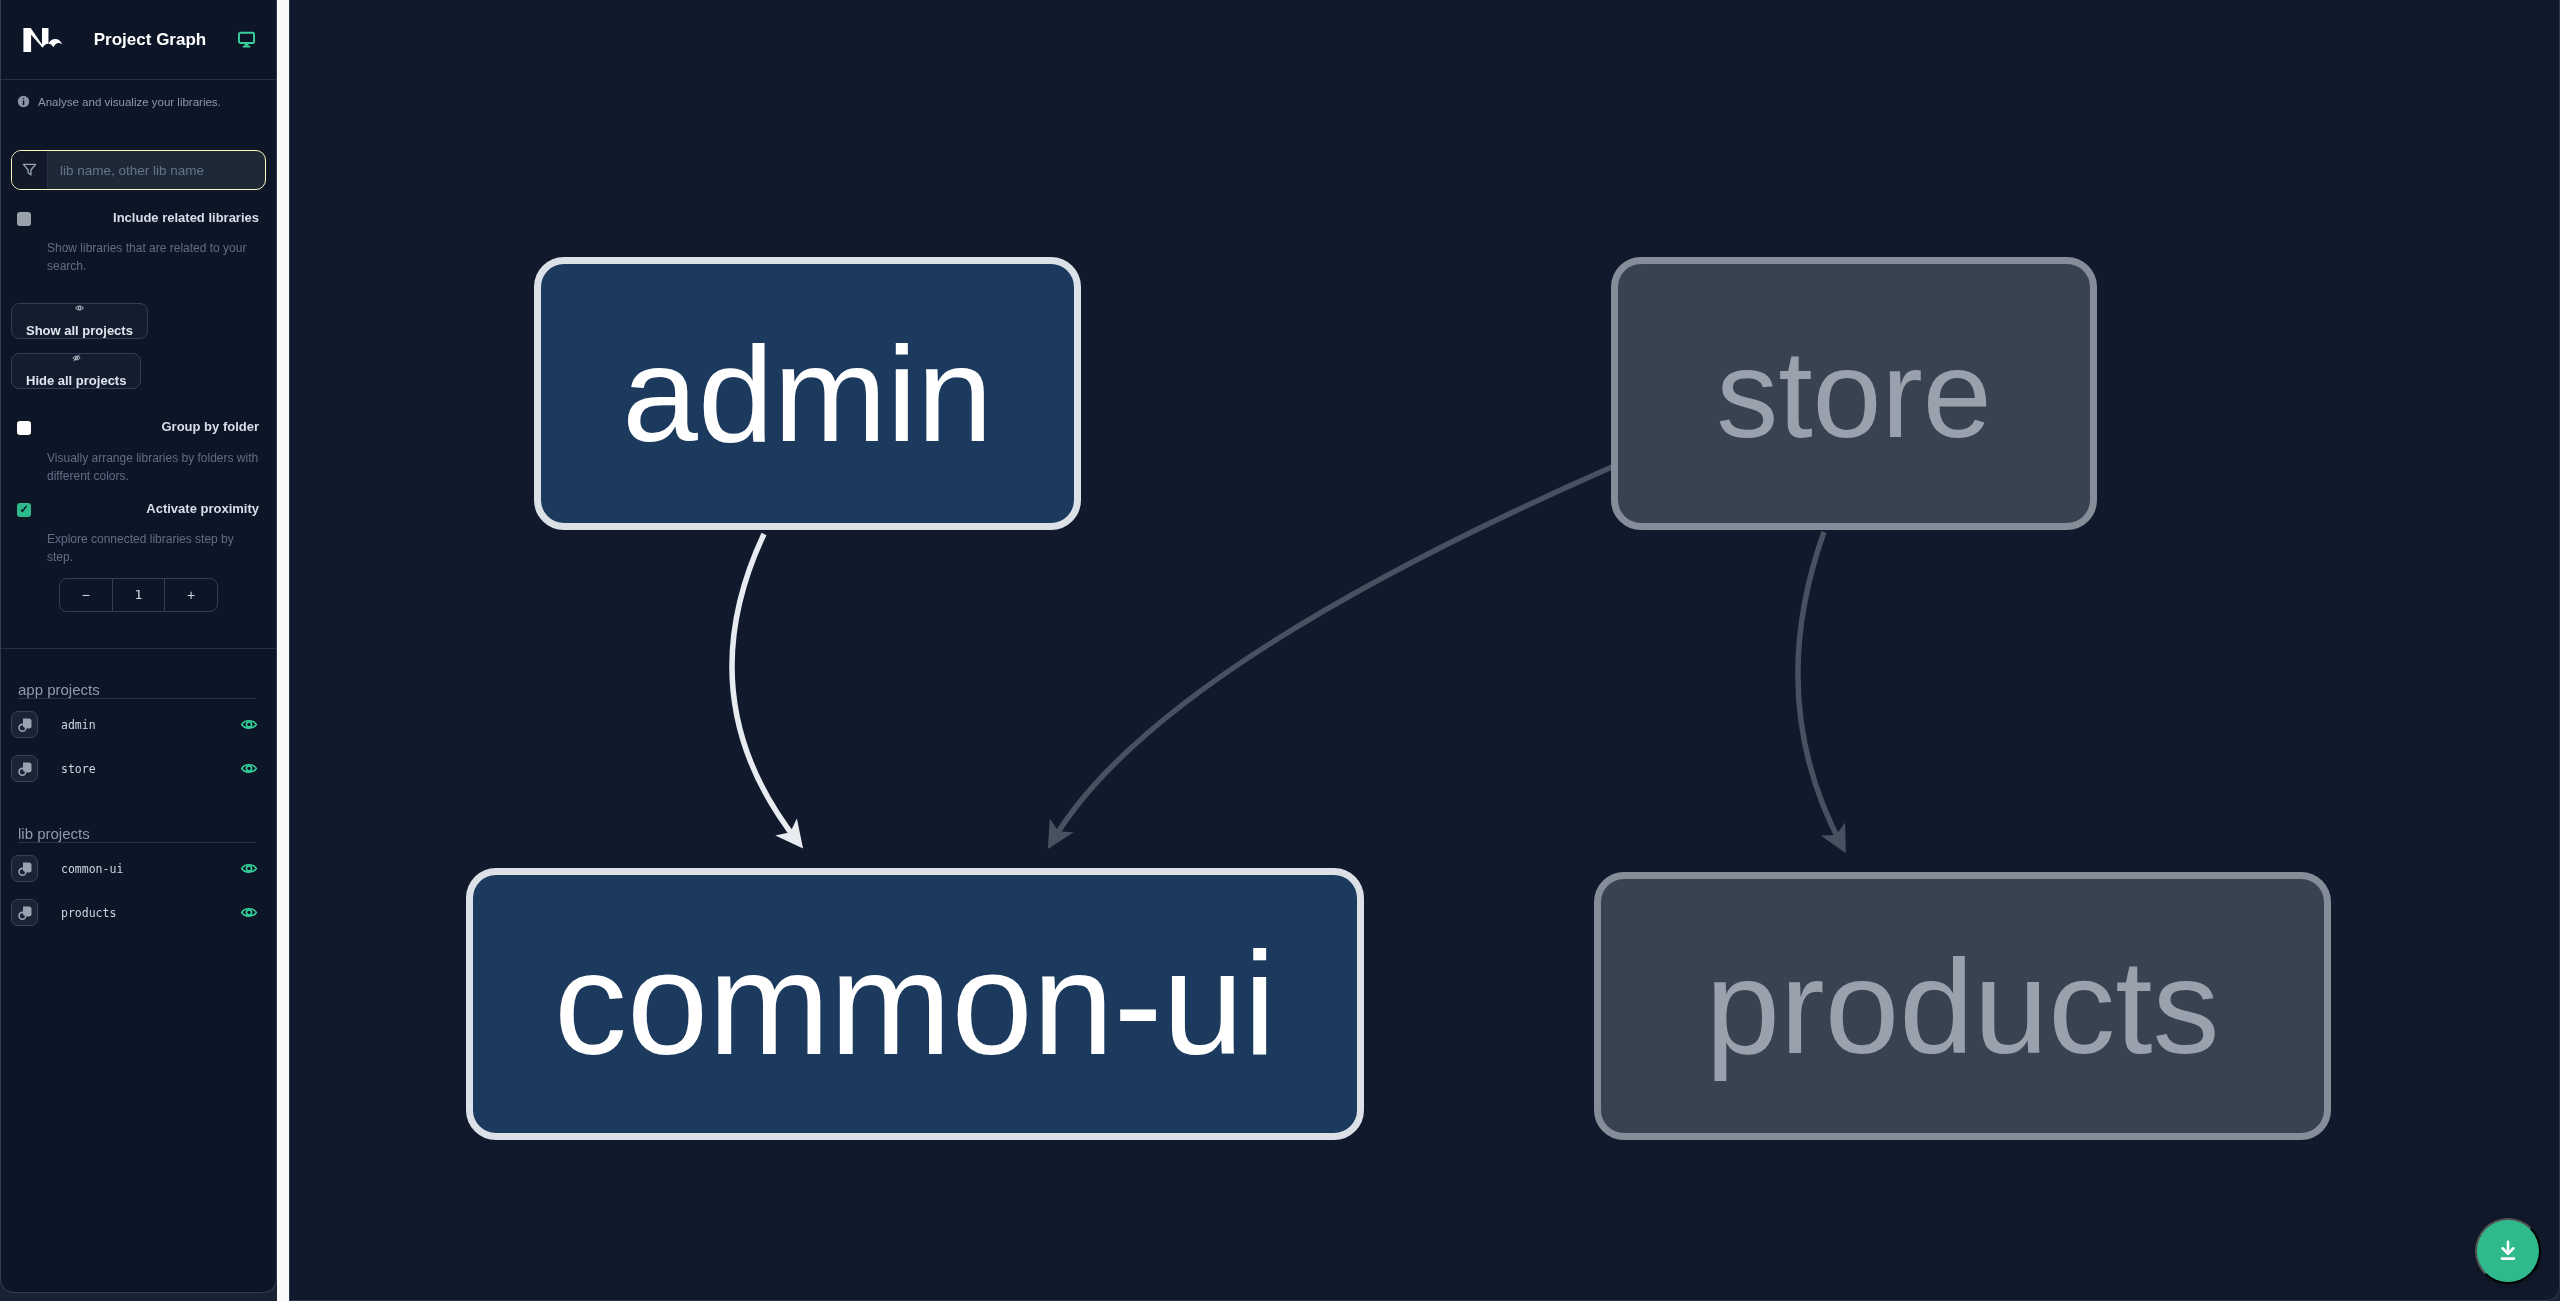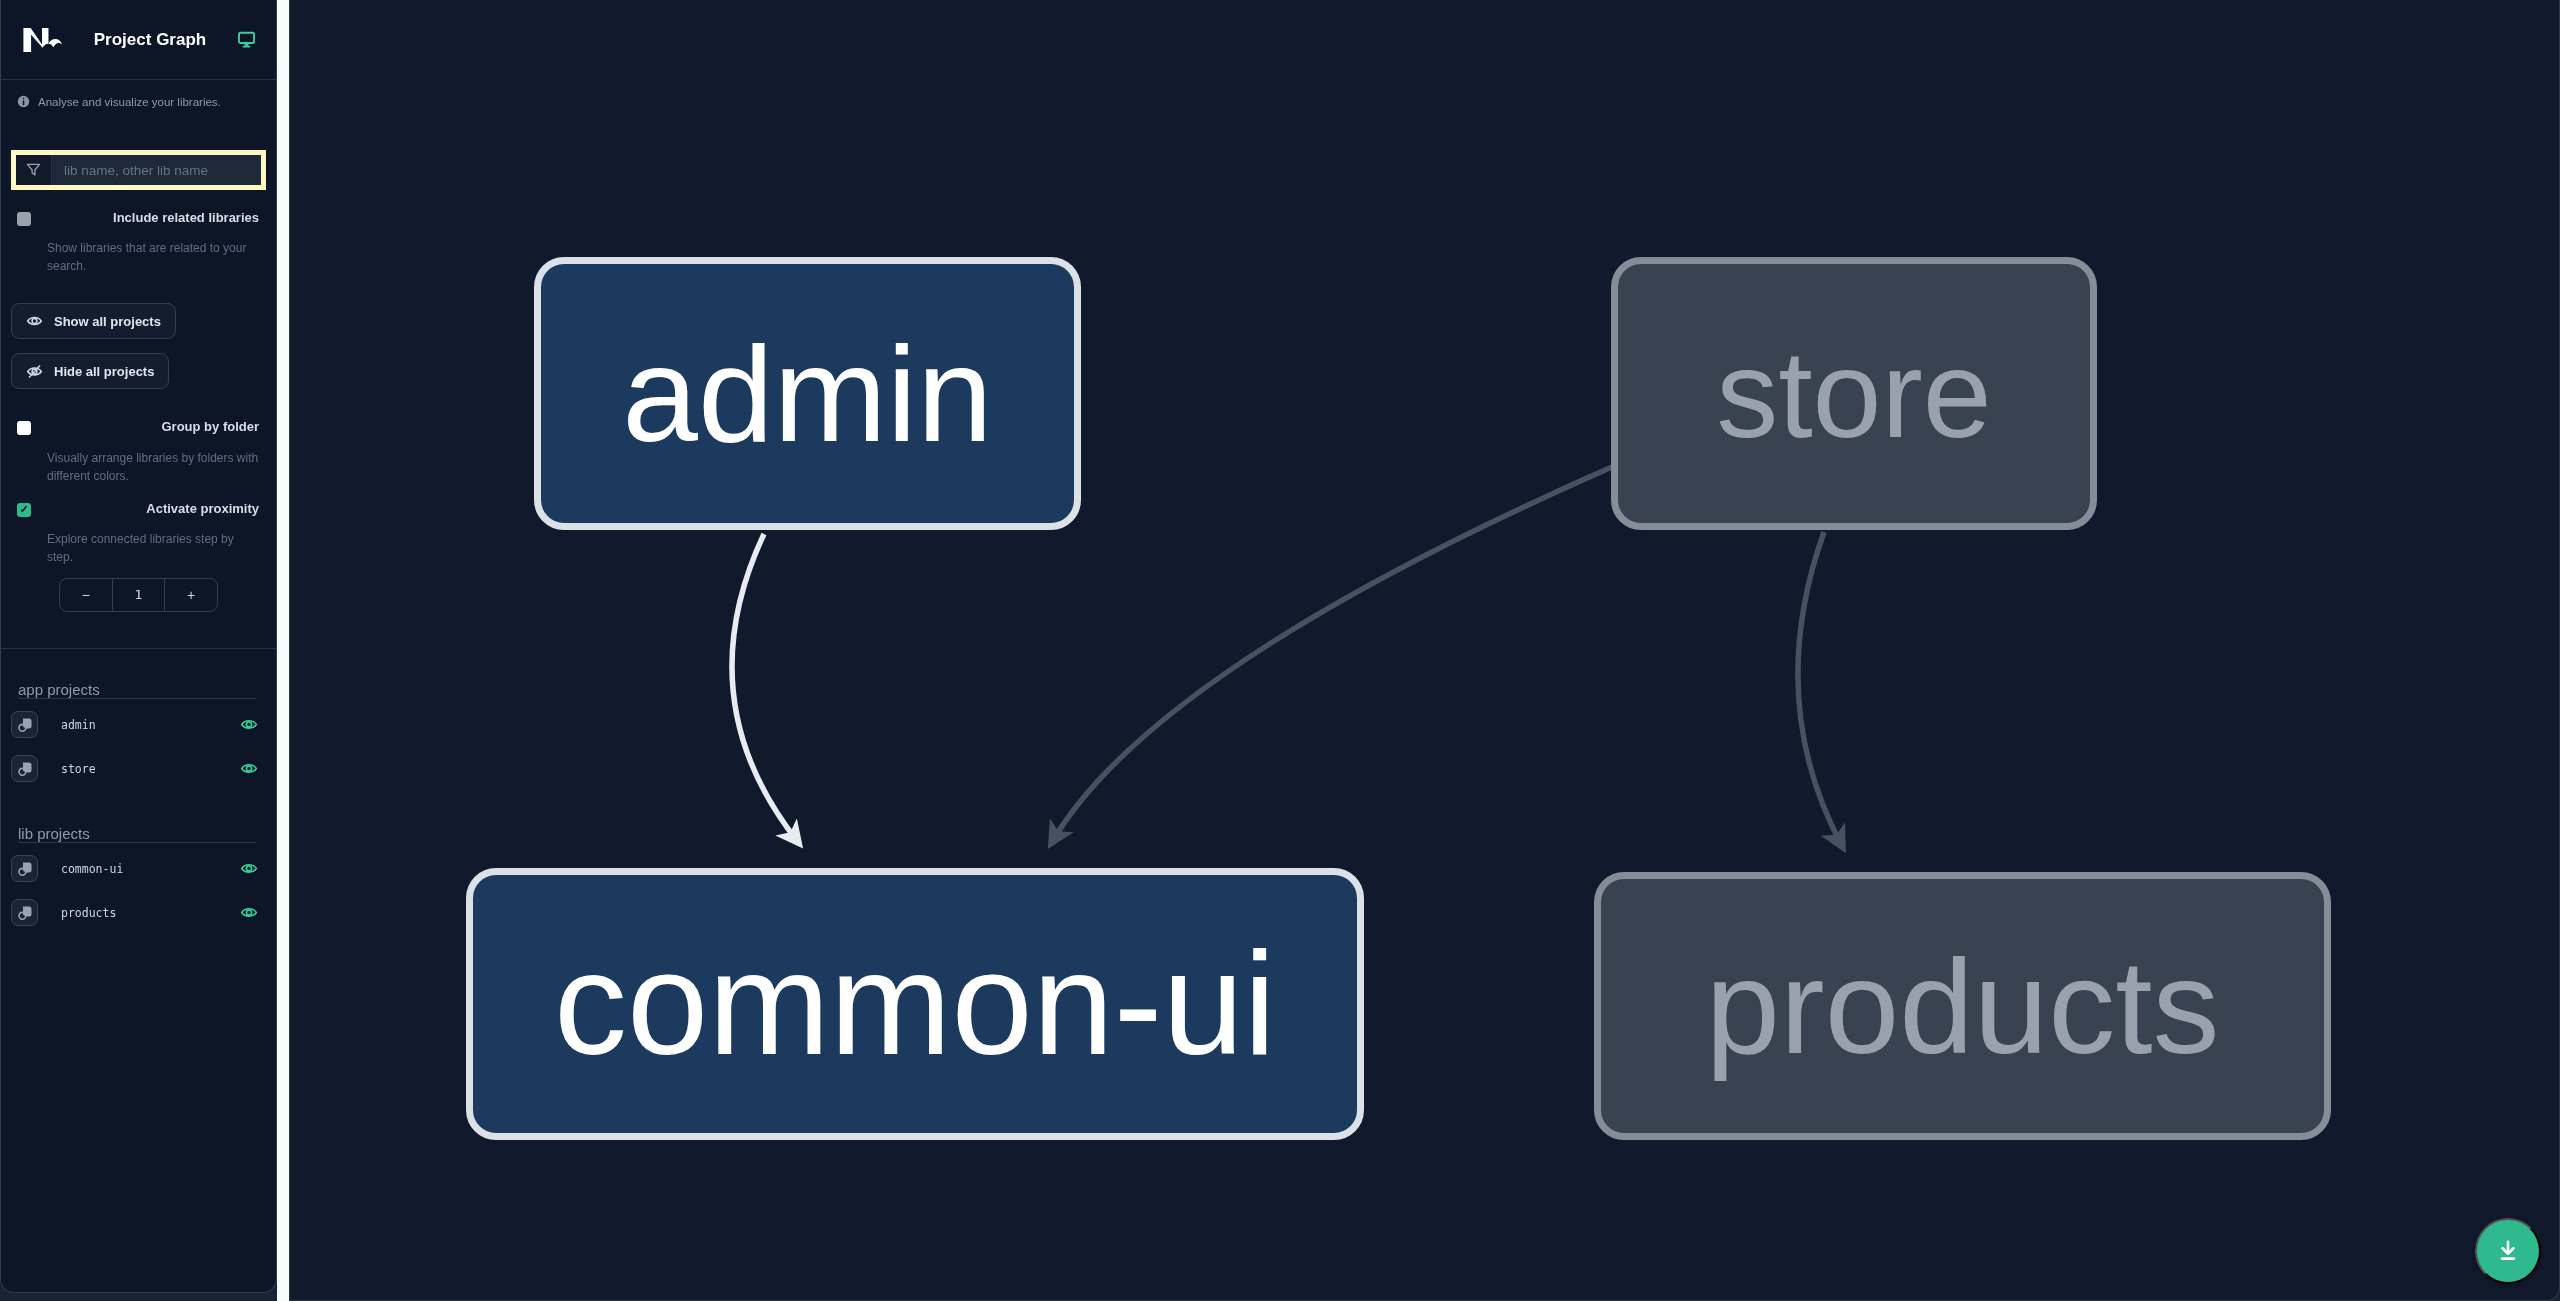--- a/index.html
+++ b/index.html
@@ -11,41 +11,41 @@
              background:#0d1626; border:1px solid #303c54; border-top:none;
              border-radius:0 0 14px 14px; }
   .sb-header { height:80px; display:flex; align-items:center; padding:0 20px;
                border-bottom:1px solid #26324a; }
   .sb-header .logo { width:42px; height:30px; flex:0 0 auto; }
   .sb-title { flex:1; text-align:center; color:#ffffff; font-size:17px; font-weight:bold; }
   .tagline { display:flex; align-items:center; gap:8px; padding:15px 16px 12px 16px; }
   .tagline span { color:#8e99ab; font-size:11.5px; }
 
   .searchbox { margin:30px 10px 12px 10px; height:40px; display:flex; align-items:stretch;
-               border:5px solid #fef9c3; border-radius:0; overflow:hidden; background:#1e2938; }
+               border:1px solid #fef9c3; border-radius:10px; overflow:hidden; background:#1e2938; }
   .searchbox .icon-cell { width:36px; background:#121a2a; border-right:1px solid #28334b;
                display:flex; align-items:center; justify-content:center; }
   .searchbox input { flex:1; background:transparent; border:none; outline:none;
                color:#d6dde6; font-size:13.5px; padding:0 12px;
                font-family:"Liberation Sans", sans-serif; }
   .searchbox input::placeholder { color:#64748b; }
 
   .check-block { display:flex; margin:20px 16px 0 16px; }
   .checkbox { width:14px; height:14px; border-radius:3px; margin-top:2px; flex:0 0 auto;
               display:flex; align-items:center; justify-content:center; }
   .checkbox.gray  { background:#99a1ad; }
   .checkbox.white { background:#ffffff; }
   .checkbox.checked { background:#2eba8c; color:#0d1626; font-size:11px; font-weight:bold; line-height:1; }
   .check-text { margin-left:16px; width:212px; }
   .check-label { color:#d8dee8; font-size:13px; font-weight:600; line-height:1.25;text-align:right; }
   .check-desc  { color:#5f6e86; font-size:12px; line-height:1.5; margin-top:13px; }
 
   .sb-button { margin:0 10px; height:36px; display:flex; align-items:center; gap:11px;
                padding:0 14px; background:#141d2e; border:1px solid #323e55; border-radius:8px;
-               color:#dfe6ee; font-size:13px; font-weight:600; cursor:pointer; }
+               color:#dfe6ee; font-size:13px; font-weight:600; cursor:pointer;flex-direction:column; }
   .sb-button.first { margin-top:28px; }
   .sb-button.second { margin-top:14px; }
 
   .stepper { margin:12px auto 0 auto; width:159px; height:34px; display:flex;
              border:1px solid #323e55; border-radius:8px; overflow:hidden; }
   .stepper > div { flex:1; display:flex; align-items:center; justify-content:center;
              color:#cfd7e2; font-size:14px; }
   .stepper .dec { border-right:1px solid #323e55; cursor:pointer; }
   .stepper .inc { border-left:1px solid #323e55; cursor:pointer; }
   .stepper .val { font-family:"DejaVu Sans Mono", monospace; font-size:13px; }

